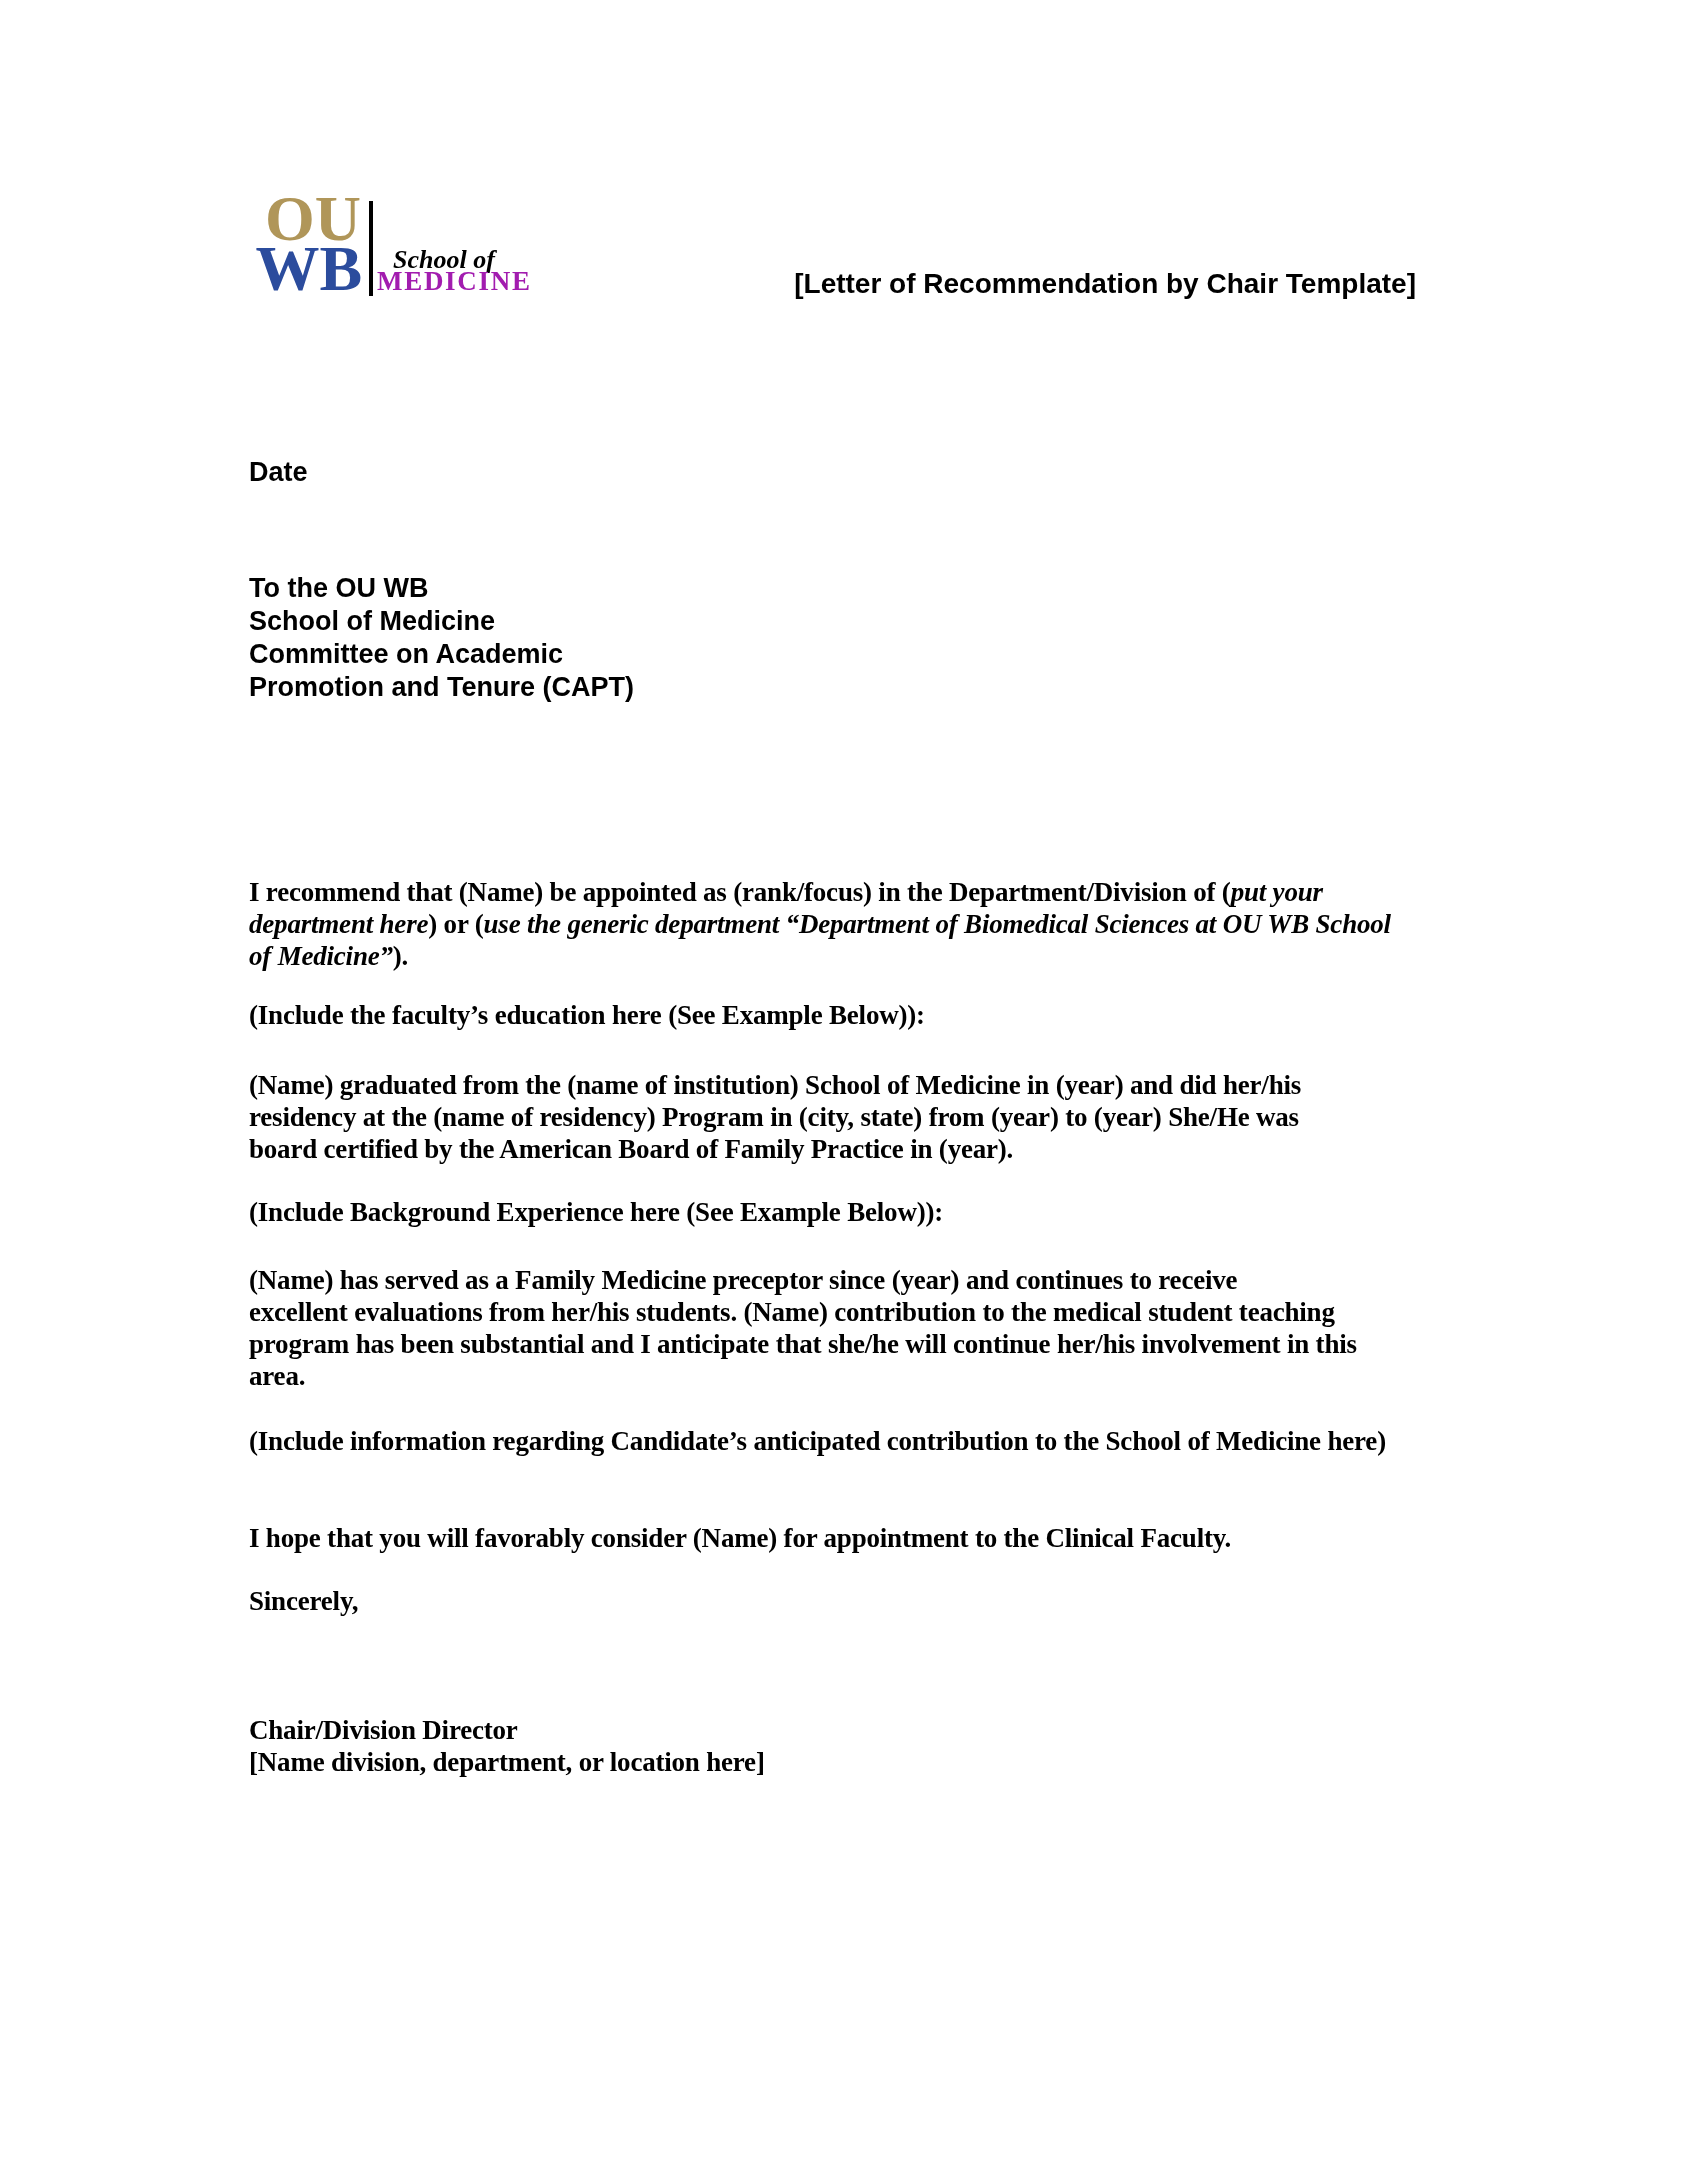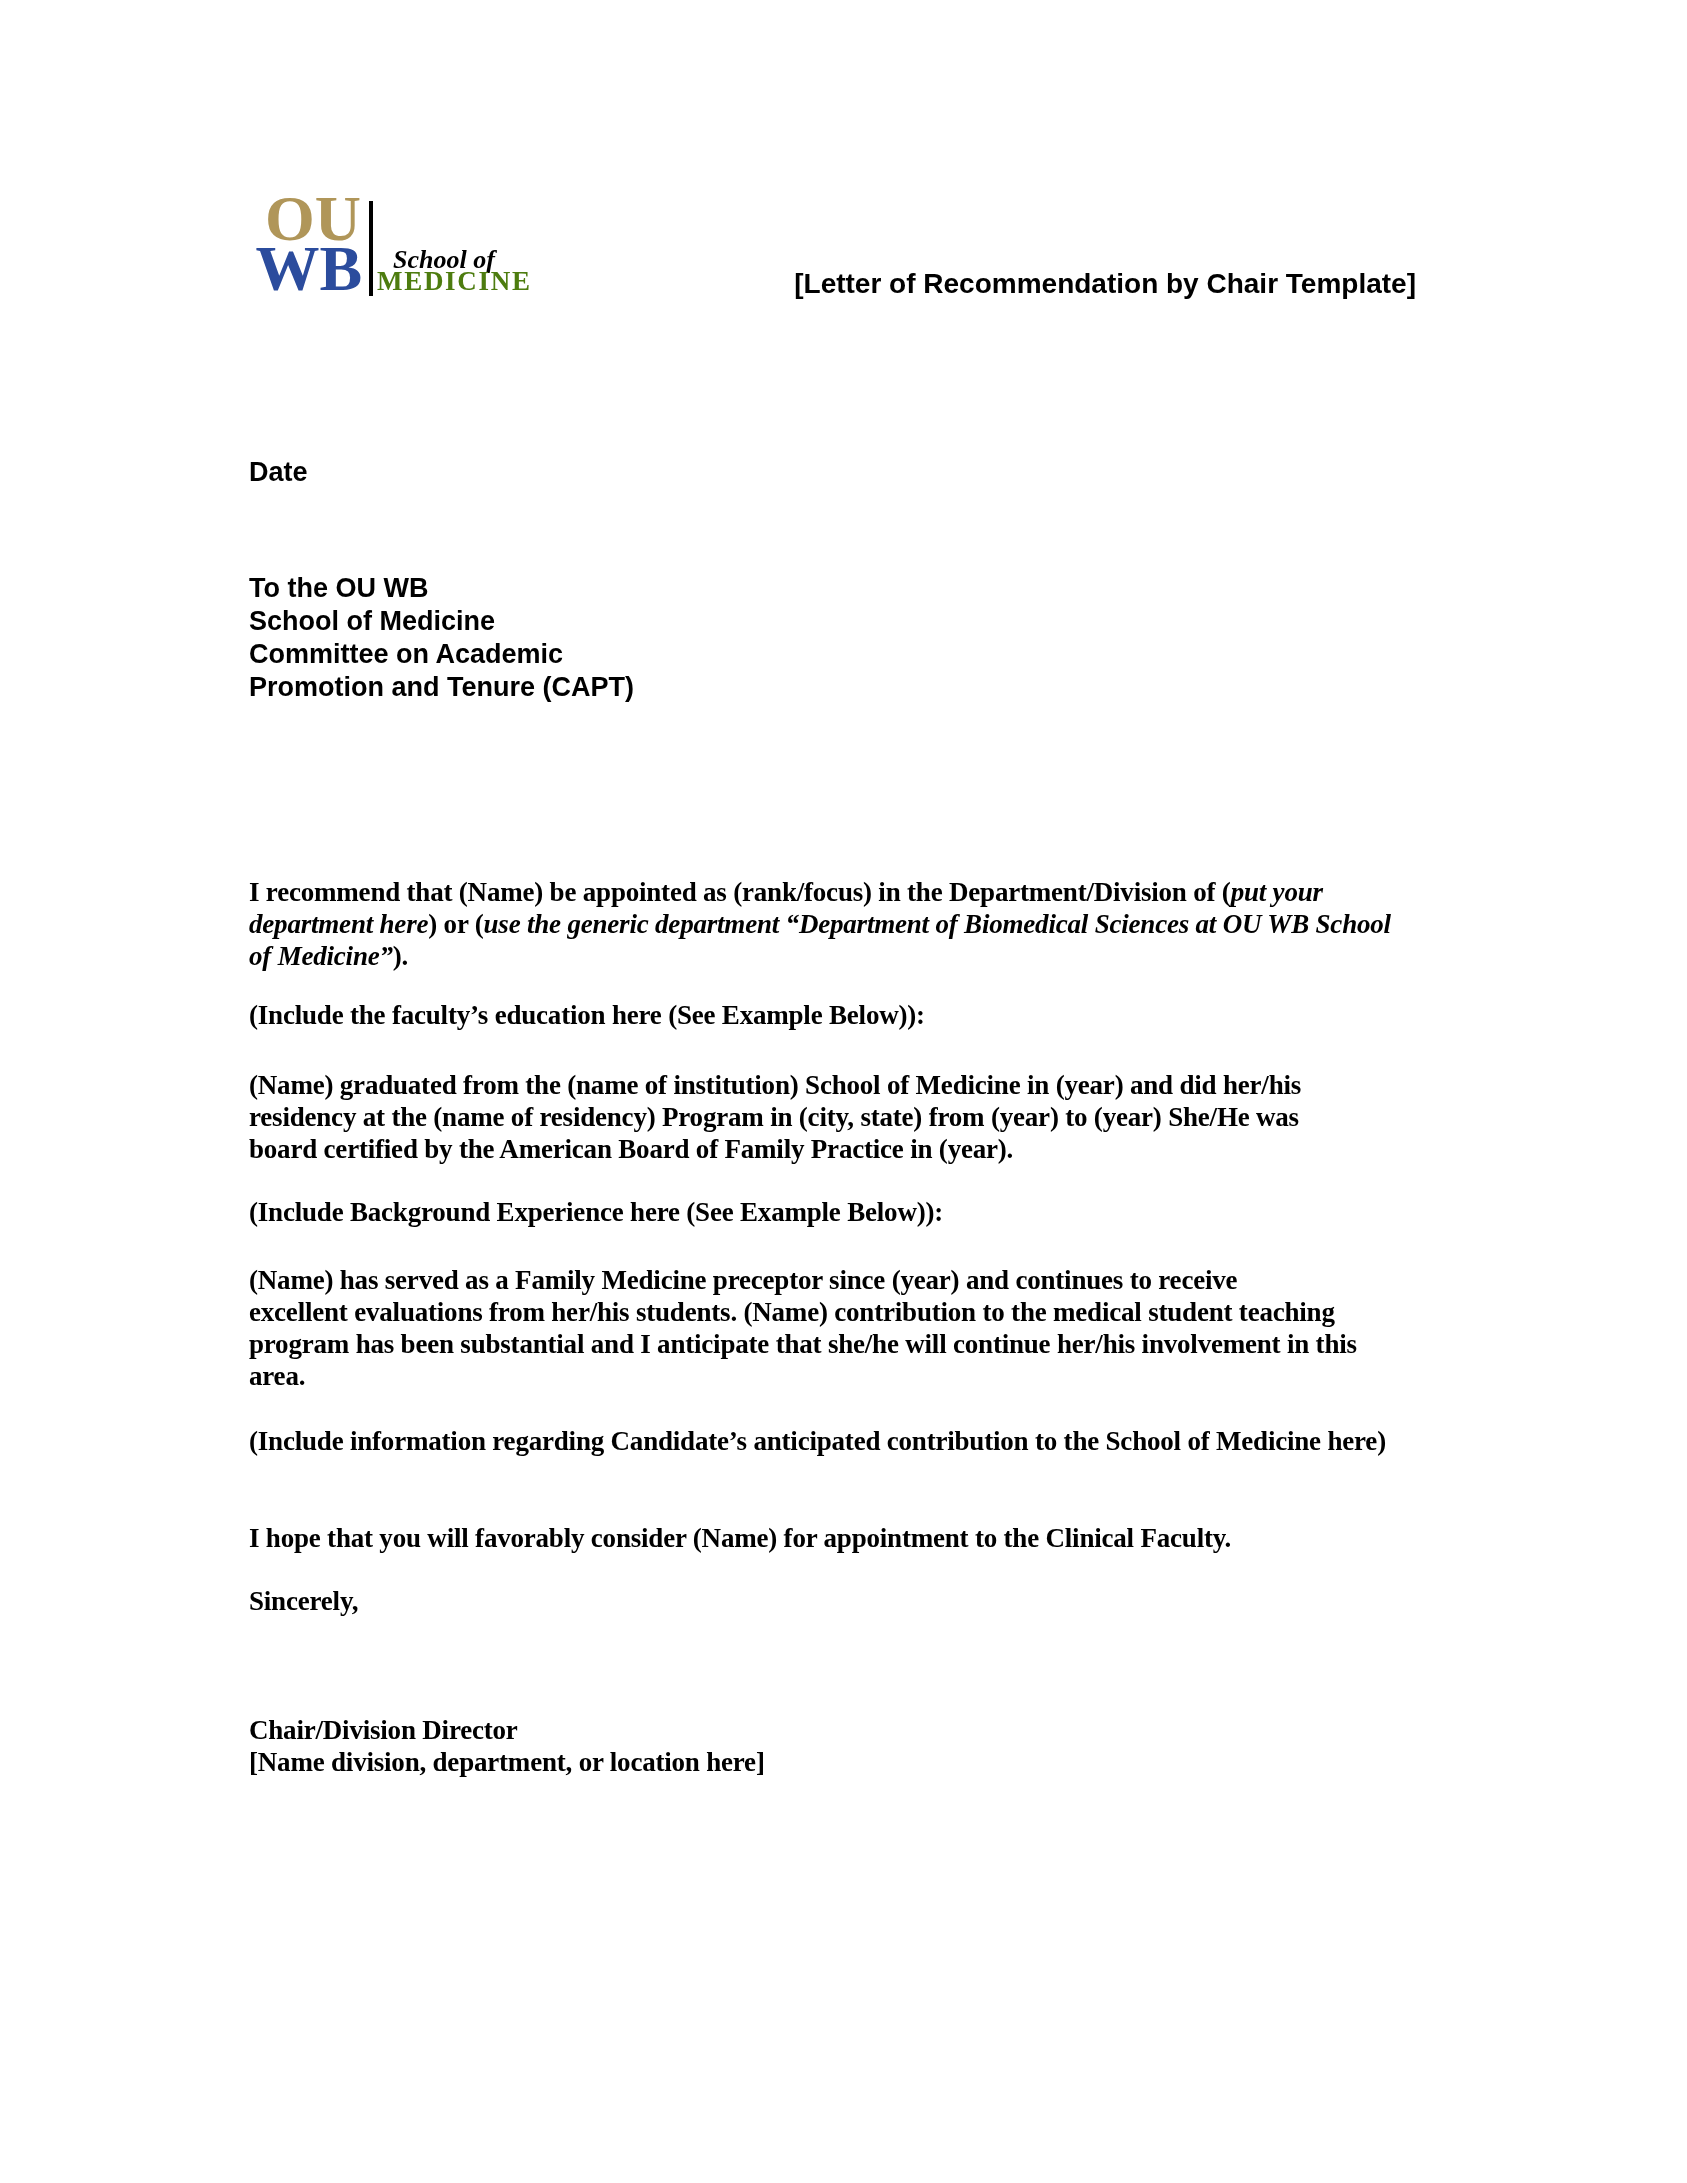--- a/index.html
+++ b/index.html
@@ -53,21 +53,21 @@
     font-style: italic;
     font-size: 26px; line-height: 26px;
     color: #000000;
     text-align: center;
   }
   .logo-medicine {
     left: 126px; top: 73px;
     font-family: "Liberation Serif", serif;
     font-size: 27px; line-height: 27px;
     letter-spacing: 1.7px;
-    color: #4d7c0f;
+    color: #a21caf;
     text-align: center;
   }
 
   
   .doc-title {
     position: absolute;
     top: 259px;
     right: 271px;
     font-family: "Liberation Sans", sans-serif;
     font-size: 28px;

